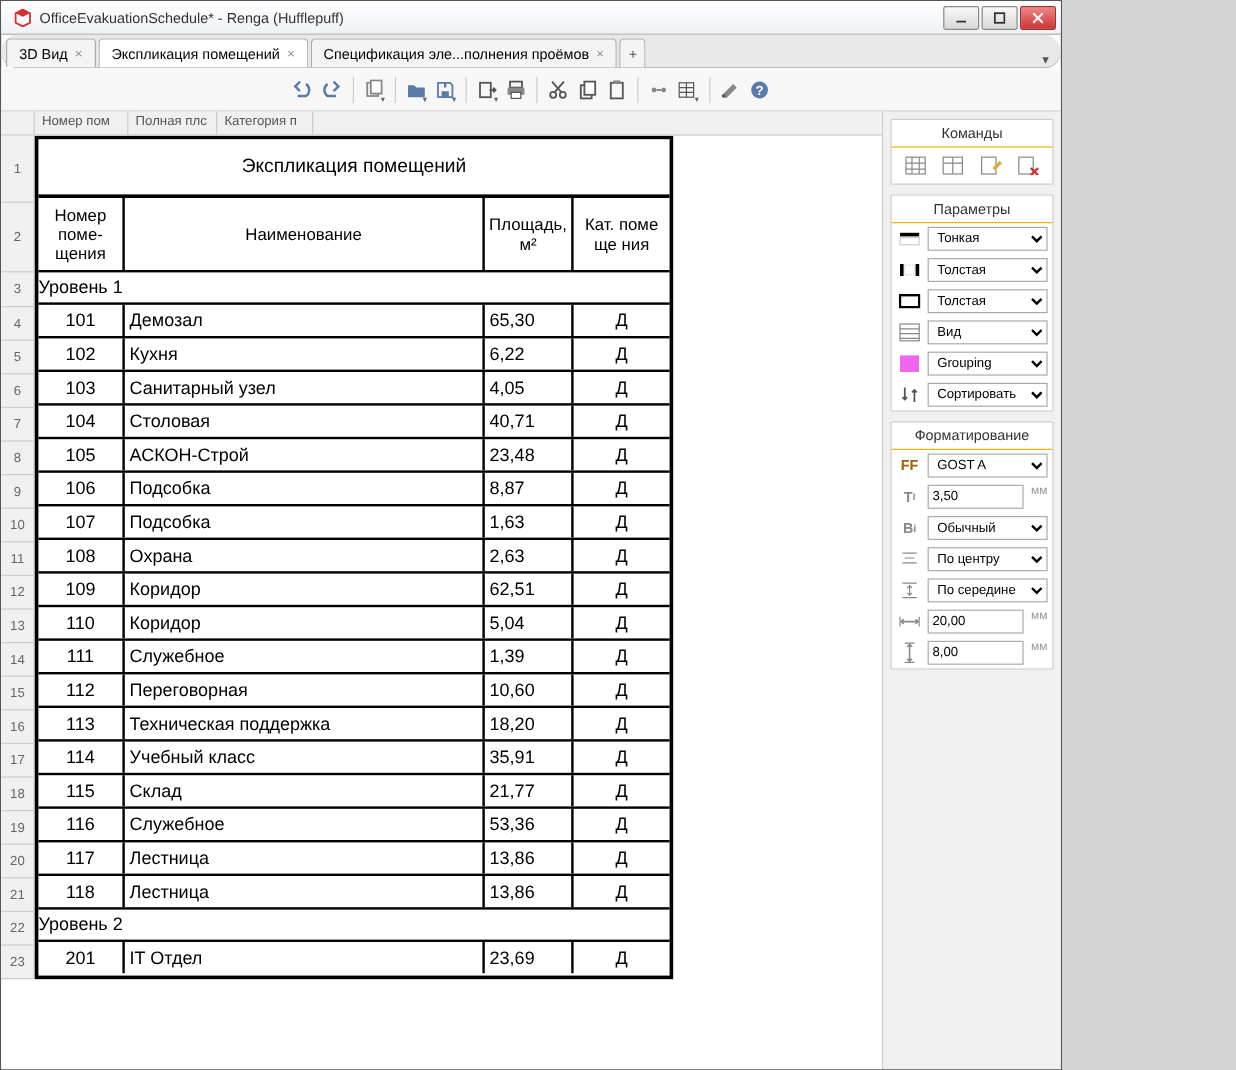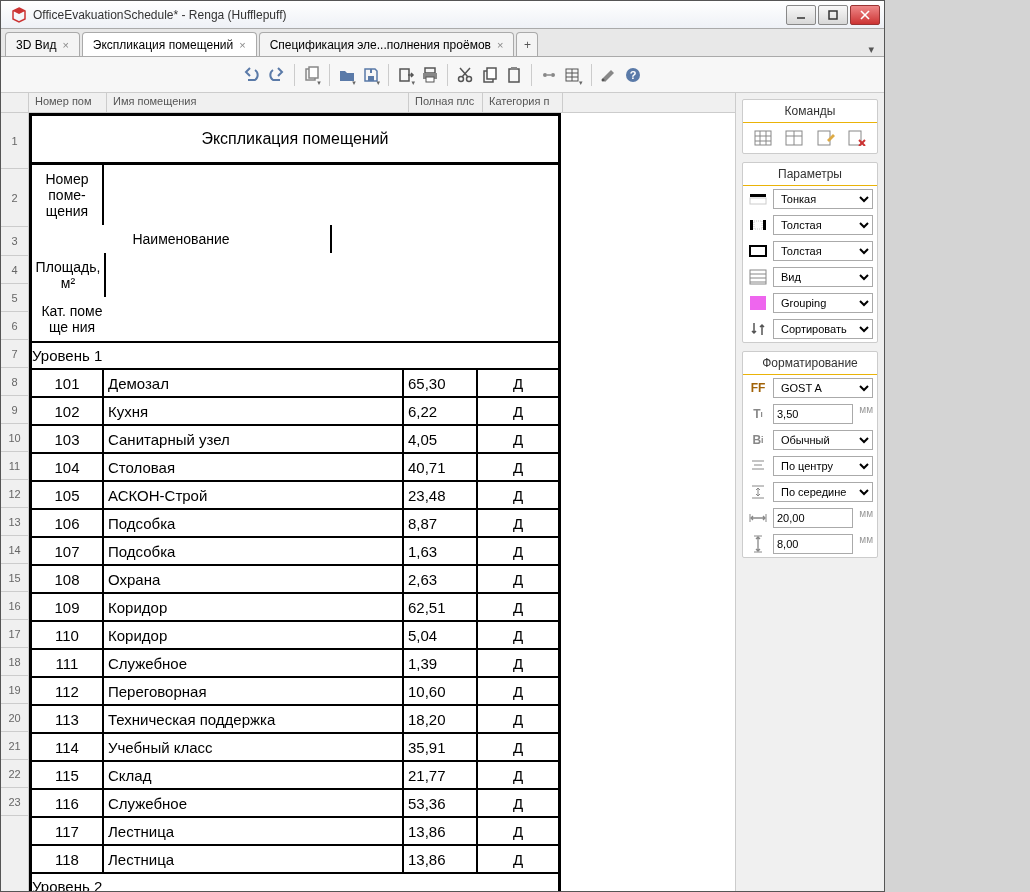--- a/index.html
+++ b/index.html
@@ -4,21 +4,21 @@
 <style>
 * { box-sizing: border-box; margin: 0; padding: 0; font-family: "Segoe UI", Tahoma, sans-serif; }
 body { background: #d4d4d4; overflow: hidden; }
 .window { width: 885px; height: 892px; background: #fff; border: 1px solid #555; display: flex; flex-direction: column; }
 .titlebar { height: 28px; background: linear-gradient(#fff,#eef1f6); display:flex; align-items:center; padding:0 4px; border-bottom:1px solid #aaa; }
 .titlebar .icon-app { width:16px; height:16px; margin:0 6px; display:flex; align-items:center; justify-content:center; }
 .titlebar .title { font-size:12px; color:#333; flex:1; }
 .winbtns { display:flex; gap:2px; }
 .winbtn { width:30px; height:20px; border:1px solid #888; background:linear-gradient(#f8f8f8,#d8d8d8); display:flex; align-items:center; justify-content:center; font-size:12px; border-radius:2px; }
 .winbtn.close { background:linear-gradient(#e88,#c33); color:#fff; border-color:#933;}
-.tabs { height:28px; background:#e8e8e8; display:flex; align-items:flex-end; border-bottom:1px solid #aaa; padding:0 4px; }
+.tabs { height:28px; background:#e8e8e8; display:flex; align-items:flex-end; border-bottom:1px solid #aaa; padding:0 4px;border-radius:14px; }
 .tab { height:24px; padding:0 10px; border:1px solid #aaa; border-bottom:none; background:#f4f4f4; font-size:12px; display:flex; align-items:center; margin-right:2px; border-radius:4px 4px 0 0; position:relative; }
 .tab.active { background:#fff; }
 .tab .tabx { margin-left:6px; color:#888; font-size:11px; }
 .tab.add { width:22px; justify-content:center; color:#555; }
 .tabs .menu { margin-left:auto; padding:0 6px; color:#555; font-size:11px; }
 .toolbar { height:36px; background:#f7f7f7; border-bottom:1px solid #ccc; display:flex; align-items:center; padding:0 240px 0 240px; gap:2px; justify-content:flex-start; }
 .tbtn { width:30px; height:28px; display:flex; align-items:center; justify-content:center; color:#555; border:1px solid transparent; border-radius:3px; position:relative; }
 .tbtn svg { width:18px; height:18px; }
 .tbtn .dd { position:absolute; right:1px; bottom:1px; font-size:7px; color:#666; }
 .sep { width:1px; height:22px; background:#ccc; margin:0 4px; }
@@ -26,21 +26,21 @@
 .main { flex:1; background:#fff; overflow:auto; position:relative; border-right:1px solid #ccc; }
 .gridhead { display:flex; height:20px; background:#f0f0f0; border-bottom:1px solid #ccc; font-size:11px; color:#555; position:sticky; top:0; }
 .gridhead .gh { border-right:1px solid #ccc; padding:2px 6px; overflow:hidden; white-space:nowrap; }
 .ghcell0 { width:28px; }
 .ghcell1 { width:78px; }
 .ghcell2 { width:302px; }
 .ghcell3 { width:74px; }
 .ghcell4 { width:80px; }
 .docarea { border:3px solid #000; margin:0; font-family: "Trebuchet MS", sans-serif; width:532px; }
 .doctitle { text-align:center; font-size:16px; padding:14px 0; font-family:inherit; }
-.tblhead { display:flex; border-top:3px solid #000;flex-direction:column; }
+.tblhead { display:flex; border-top:3px solid #000; }
 .tblhead .th { border-right:2px solid #000; display:flex; align-items:center; justify-content:center; text-align:center; font-size:14px; padding:6px 2px; font-family:inherit; }
 .tblhead .th:last-child { border-right:none; }
 .c1 { width:72px; } .c2 { width:300px; } .c3 { width:74px; } .c4 { width:80px; }
 .levelrow { border-top:2px solid #000; text-align:left; font-size:15px; padding:4px 0; font-family:inherit; }
 .datarow { display:flex; border-top:2px solid #000; height:28px; font-family:inherit; }
 .datarow .dc { border-right:2px solid #000; font-size:15px; padding:2px 4px; display:flex; align-items:center; font-family:inherit; overflow:hidden; white-space:nowrap; }
 .datarow .dc:last-child { border-right:none; }
 .dc.c1 { justify-content:center; } .dc.c3 { } .dc.c4 { justify-content:center; }
 .side { width:148px; background:#f0f0f0; display:flex; flex-direction:column; gap:8px; padding:6px; overflow:auto; }
 .panel { background:#fff; border:1px solid #ccc; border-radius:2px; }
@@ -209,21 +209,20 @@
           <text x="9" y="13" text-anchor="middle" fill="#fff" font-size="11" font-weight="bold">?</text>
         </svg>
       </div>
   </div>
 
   <div class="content">
     <div class="main">
       <div class="gridhead">
         <div class="gh ghcell0"></div>
         <div class="gh ghcell1">Номер пом</div>
-        <div class="gh ghcell2">Имя помещения</div>
         <div class="gh ghcell3">Полная плс</div>
         <div class="gh ghcell4">Категория п</div>
       </div>
 
       <div class="r1area">
         <div class="rownumcol">
           <div class="rn h1">1</div>
             <div class="rn h2">2</div>
             <div class="rn h3">3</div>
           <div class="rn">4</div>
@@ -363,20 +362,21 @@
                 <div class="dc c1">118</div>
                 <div class="dc c2">Лестница</div>
                 <div class="dc c3">13,86</div>
                 <div class="dc c4">Д</div>
               </div>
             </div>
           <div class="levelrow" style="border-top:2px solid #000">Уровень 2</div>
           <div id="rows2">
               <div class="datarow">
                 <div class="dc c1">201</div>
+                <div class="dc c2">IT Отдел</div>
                 <div class="dc c3">23,69</div>
                 <div class="dc c4">Д</div>
               </div>
             </div>
         </div>
       </div>
     </div>
 
     <div class="side">
       <div class="panel">

